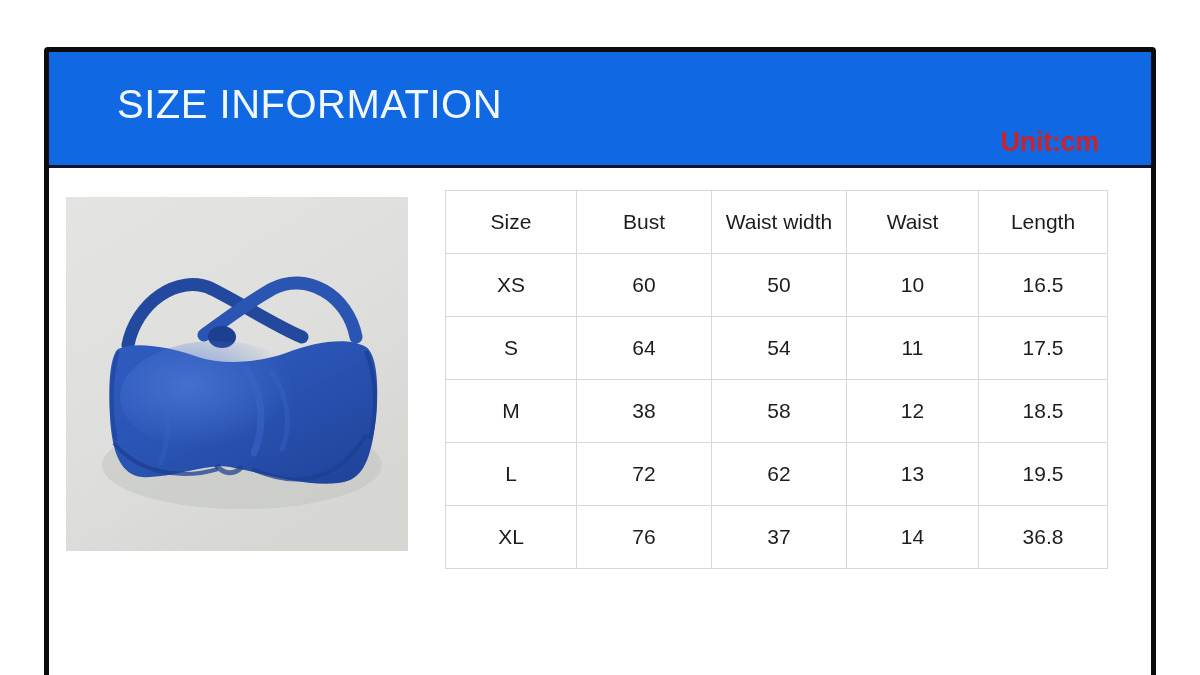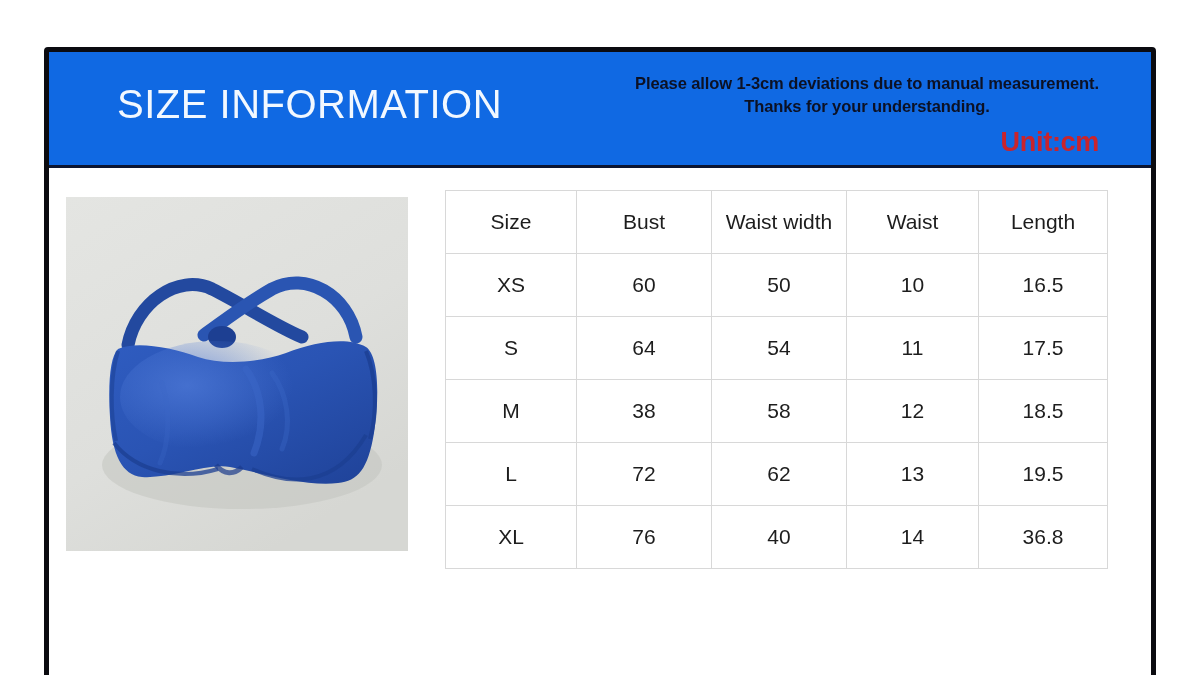--- a/index.html
+++ b/index.html
@@ -143,24 +143,20 @@
 <body>
 
 <div class="page">
 
   <div class="size-card">
 
     <div class="card-header">
 
       <div class="header-title">SIZE INFORMATION</div>
 
-      <div class="header-notice">
-        <span class="notice-line">Please allow 1-3cm deviations due to manual measurement.</span>
-        <span class="notice-line">Thanks for your understanding.</span>
-      </div>
 
       <div class="header-unit">Unit:cm</div>
     </div>
 
     <div class="card-body">
 
       <div class="product-photo">
         <svg viewBox="0 0 342 354" xmlns="http://www.w3.org/2000/svg">
           <defs>
             <linearGradient id="fabric" x1="0" y1="0" x2="1" y2="1">
@@ -259,21 +255,21 @@
             <tr>
               <td>L</td>
               <td>72</td>
               <td>62</td>
               <td>13</td>
               <td>19.5</td>
             </tr>
             <tr>
               <td>XL</td>
               <td>76</td>
-              <td>40</td>
+              <td>37</td>
               <td>14</td>
               <td>36.8</td>
             </tr>
           </tbody>
         </table>
       </div>
 
     </div>
   </div>
 </div>

